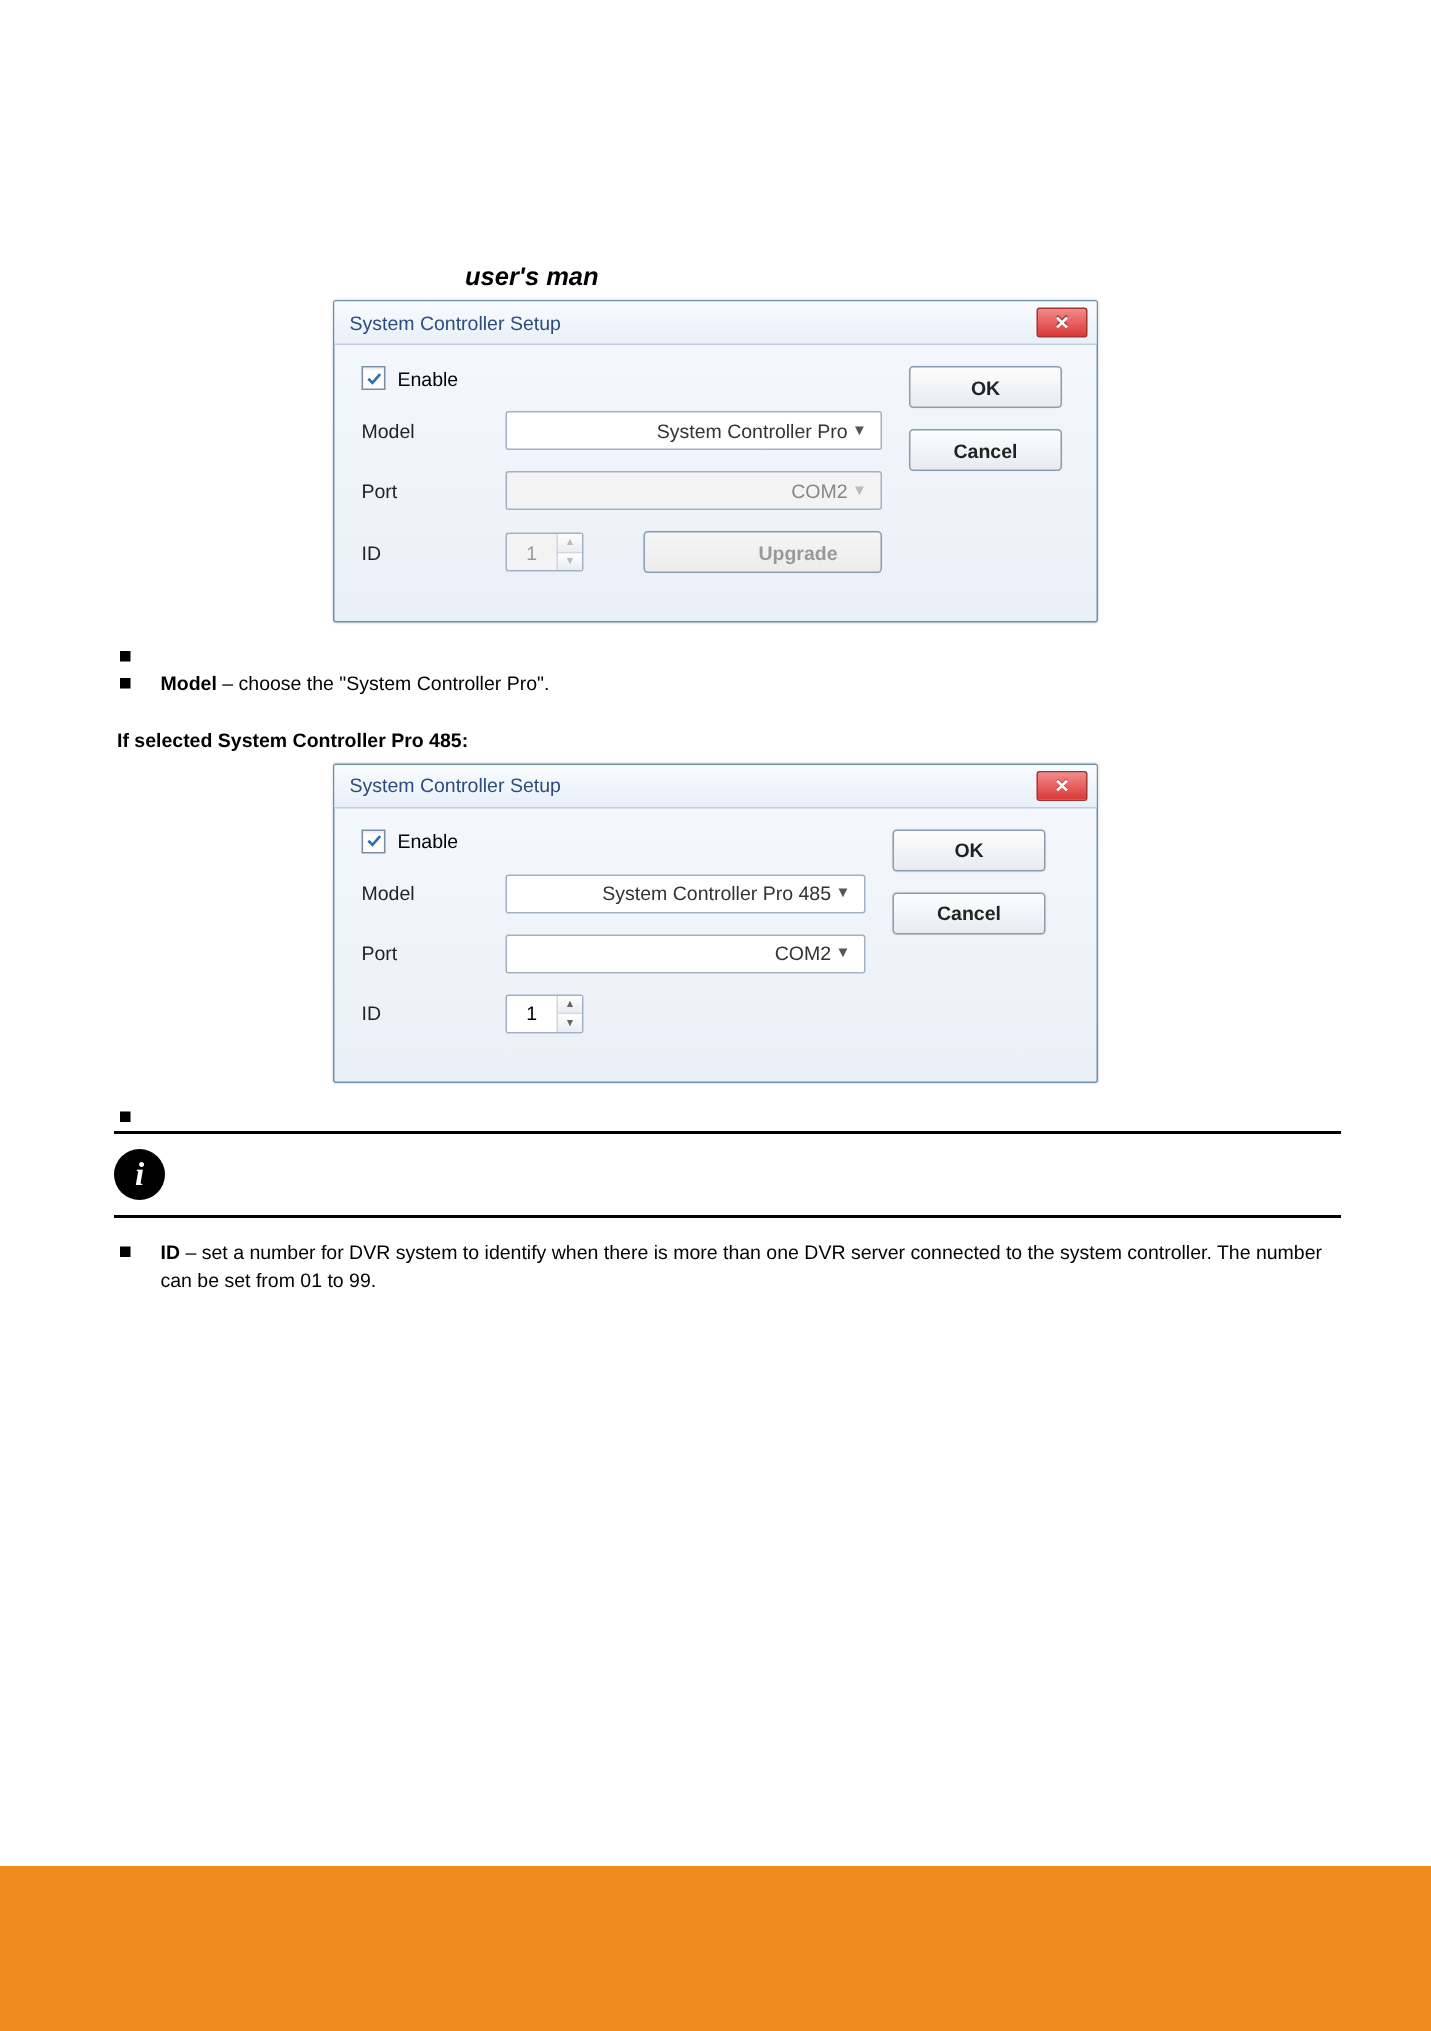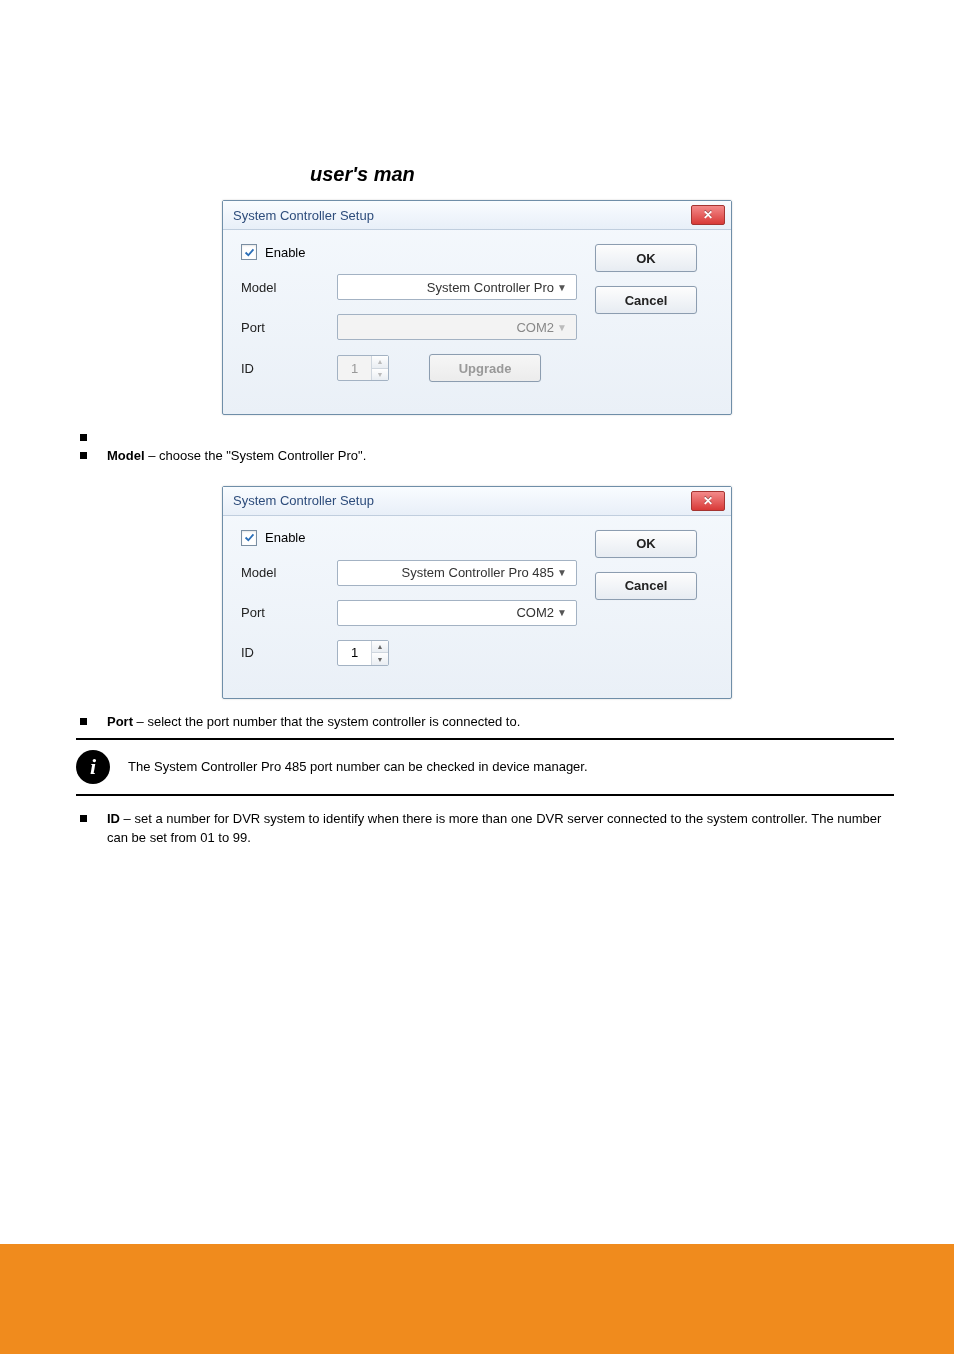--- a/index.html
+++ b/index.html
@@ -13,25 +13,25 @@
     color: #000;
   }
   .page {
     padding: 60px 60px 0 60px;
     box-sizing: border-box;
     height: 1220px;
     position: relative;
   }
   .top-right {
     position: absolute;
-    top: 163px;
+    top: 175px;
     left: 310px;
     font-style: italic;
     font-weight: bold;
-    font-size: 20px;
+    font-size: 17px;
   }
   .dialog {
     width: 508px;
     margin: 0 auto;
     border: 1px solid #6f8ea8;
     background: linear-gradient(to bottom,#f5f9fd,#eaf0f7);
     border-radius: 2px;
     box-shadow: 0 0 2px rgba(0,0,0,.2);
   }
   .dlg-title {
@@ -85,21 +85,21 @@
   .spin-up,.spin-down{flex:1;display:flex;align-items:center;justify-content:center;font-size:7px;color:#666;background:linear-gradient(#fefefe,#e9edf2);}
   .spin-up{border-bottom:1px solid #cfd6de;}
   .disabled .spin-up,.disabled .spin-down{color:#bbb;}
   .btn{
     width:100px;height:26px;border:1px solid #8c9db0;border-radius:3px;
     background:linear-gradient(to bottom,#fdfdfd,#e7ecf2);
     display:flex;align-items:center;justify-content:center;font-size:13px;color:#222;
     margin-bottom:14px; box-shadow: 0 0 1px rgba(0,0,0,.1); font-weight: bold;
   }
   .btn.inline{width:110px;margin-left:40px;margin-bottom:0;}
-  .btn.disabled{color:#999;background:linear-gradient(#f6f6f6,#ececec);}
+  .btn.disabled{color:#999;background:linear-gradient(#f6f6f6,#ececec);padding-left:47px;}
   .bullets{margin: 14px 0 20px 20px;}
   .bullet{display:flex;margin-bottom:6px;line-height:1.45;}
   .sq{width:7px;height:7px;background:#000;margin-top:5px;margin-right:20px;flex-shrink:0;}
   .info-block{
     border-top: 2px solid #000;
     border-bottom: 2px solid #000;
     padding: 10px 0;
     margin: 6px 0 10px 16px;
     display:flex;align-items:center;gap:18px;
   }
@@ -171,20 +171,21 @@
   <div class="bullets">
     <div class="bullet">
         <div class="sq"></div>
       </div>
     <div class="bullet">
         <div class="sq"></div>
         <div><b>Model</b><span> – </span><span>choose the "System Controller Pro".</span></div>
       </div>
   </div>
 
+  <div class="section-title">If selected System Controller Pro 485:</div>
 
   <div class="dialog">
     <div class="dlg-title">
       <span>System Controller Setup</span>
       <span class="close-btn">✕</span>
     </div>
     <div class="dlg-body">
       <div class="dlg-left">
         <div class="form-row">
           <span class="chk">
@@ -222,27 +223,25 @@
       <div class="dlg-right">
         <div class="btn">OK</div>
         <div class="btn">Cancel</div>
       </div>
     </div>
   </div>
 
   <div class="bullets" style="margin-bottom:4px;">
     <div class="bullet">
         <div class="sq"></div>
-        <div><b>Port</b><span> – </span><span>select the port number that the system controller is connected to.</span></div>
       </div>
   </div>
 
   <div class="info-block">
     <div class="info-icon">i</div>
-    <div>The System Controller Pro 485 port number can be checked in device manager.</div>
   </div>
 
   <div class="bullets">
     <div class="bullet">
         <div class="sq"></div>
         <div><b>ID</b><span> – </span><span>set a number for DVR system to identify when there is more than one DVR server connected to the system controller. The number can be set from 01 to 99.</span></div>
       </div>
   </div>
 
 </div>

